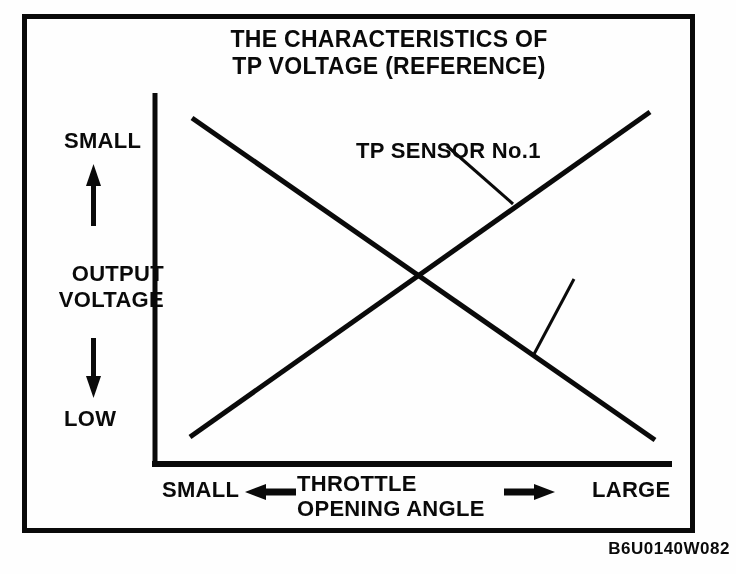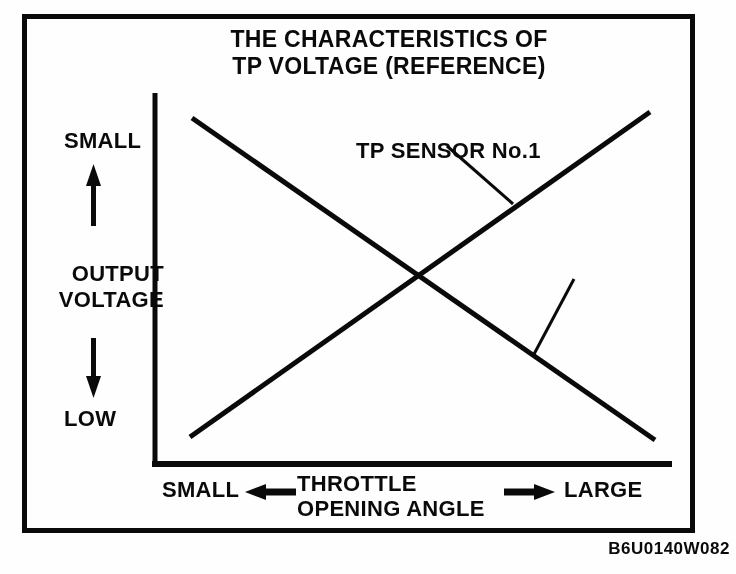--- a/index.html
+++ b/index.html
@@ -22,21 +22,21 @@
     left:189px;top:26px;width:400px;
     text-align:center;font-size:23px;line-height:27px;
   }
   #lbl-high{left:64px;top:128px;font-size:22px;}
   #lbl-output{left:18px;top:261px;width:146px;text-align:right;font-size:22px;line-height:26px;}
   #lbl-low{left:64px;top:406px;font-size:22px;}
   #lbl-s1{left:356px;top:118px;font-size:22px;margin-top:20px;}
   #lbl-s2{left:495px;top:250px;font-size:22px;}
   #lbl-small{left:162px;top:477px;font-size:22px;}
   #lbl-xaxis{left:297px;top:471px;width:206px;text-align:left;font-size:22px;line-height:25px;}
-  #lbl-large{left:564px;top:477px;font-size:22px;}
+  #lbl-large{left:592px;top:477px;font-size:22px;}
   #fig-code{right:6px;top:539px;font-size:17px;letter-spacing:0.5px;}
   svg{position:absolute;left:0;top:0;}
   .ink{stroke:#0a0a0a;fill:none;}
   .fill{fill:#0a0a0a;stroke:none;}
 </style>
 </head>
 <body>
 
 <div id="stage">
 

